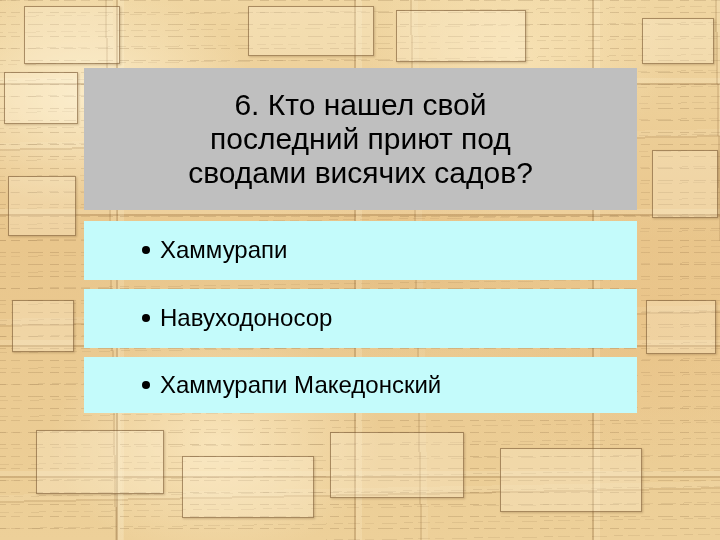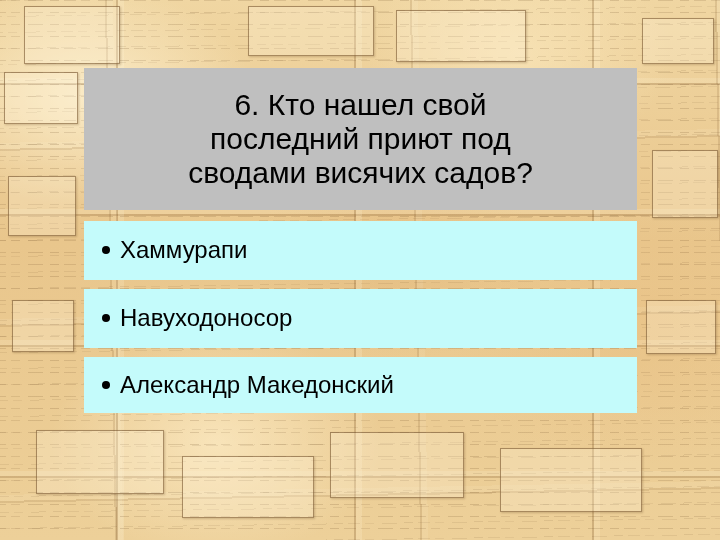--- a/index.html
+++ b/index.html
@@ -168,20 +168,21 @@
 
   
   .answer-box {
     position: absolute;
     left: 84px;
     width: 553px;
     background: #c4fbfb;
     box-sizing: border-box;
     display: flex;
     align-items: center;
+    padding-left: 40px;
   }
   .answer-box.a1 { top: 221px; height: 59px; }
   .answer-box.a2 { top: 289px; height: 59px; }
   .answer-box.a3 { top: 357px; height: 56px; }
 
   .answer-row {
     display: flex;
     align-items: center;
     padding-left: 18px;
   }
@@ -242,17 +243,17 @@
   <div class="answer-box a2">
     <div class="answer-row">
       <span class="bullet"></span>
       <span class="answer-text">Навуходоносор</span>
     </div>
   </div>
 
   <div class="answer-box a3">
     <div class="answer-row">
       <span class="bullet"></span>
-      <span class="answer-text">Александр Македонский</span>
+      <span class="answer-text">Хаммурапи Македонский</span>
     </div>
   </div>
 
 </div>
 
 </body></html>

